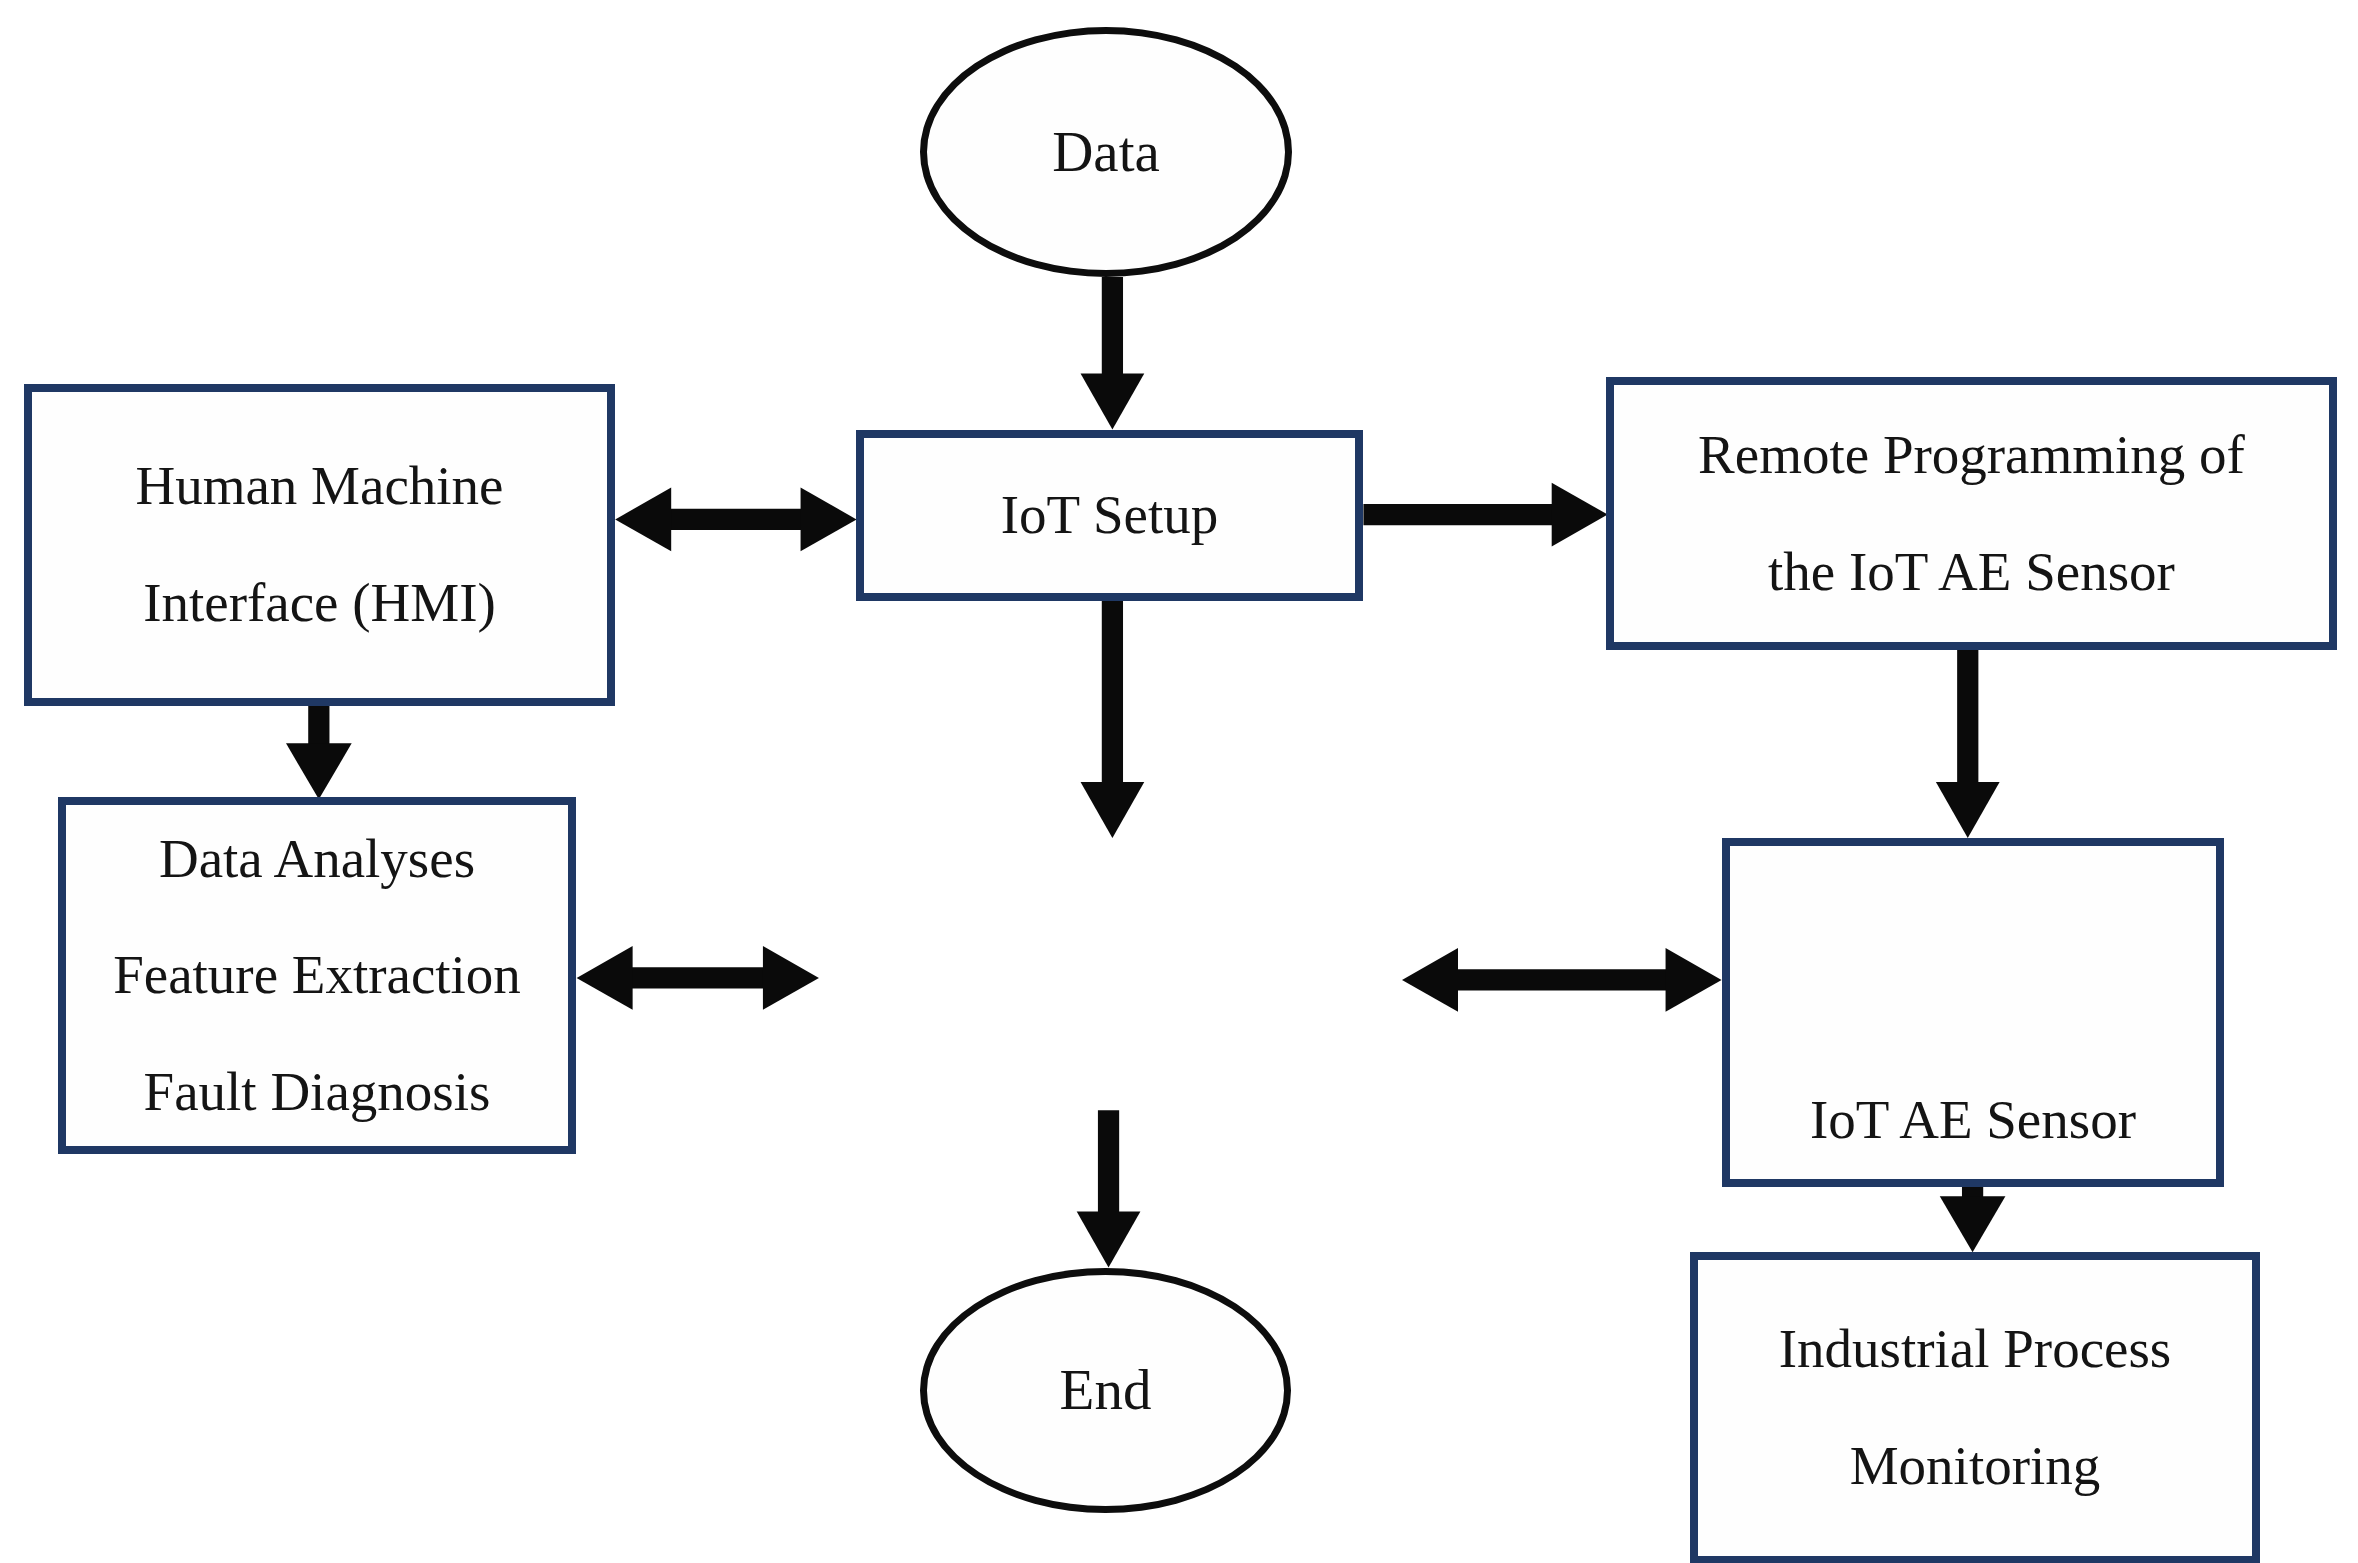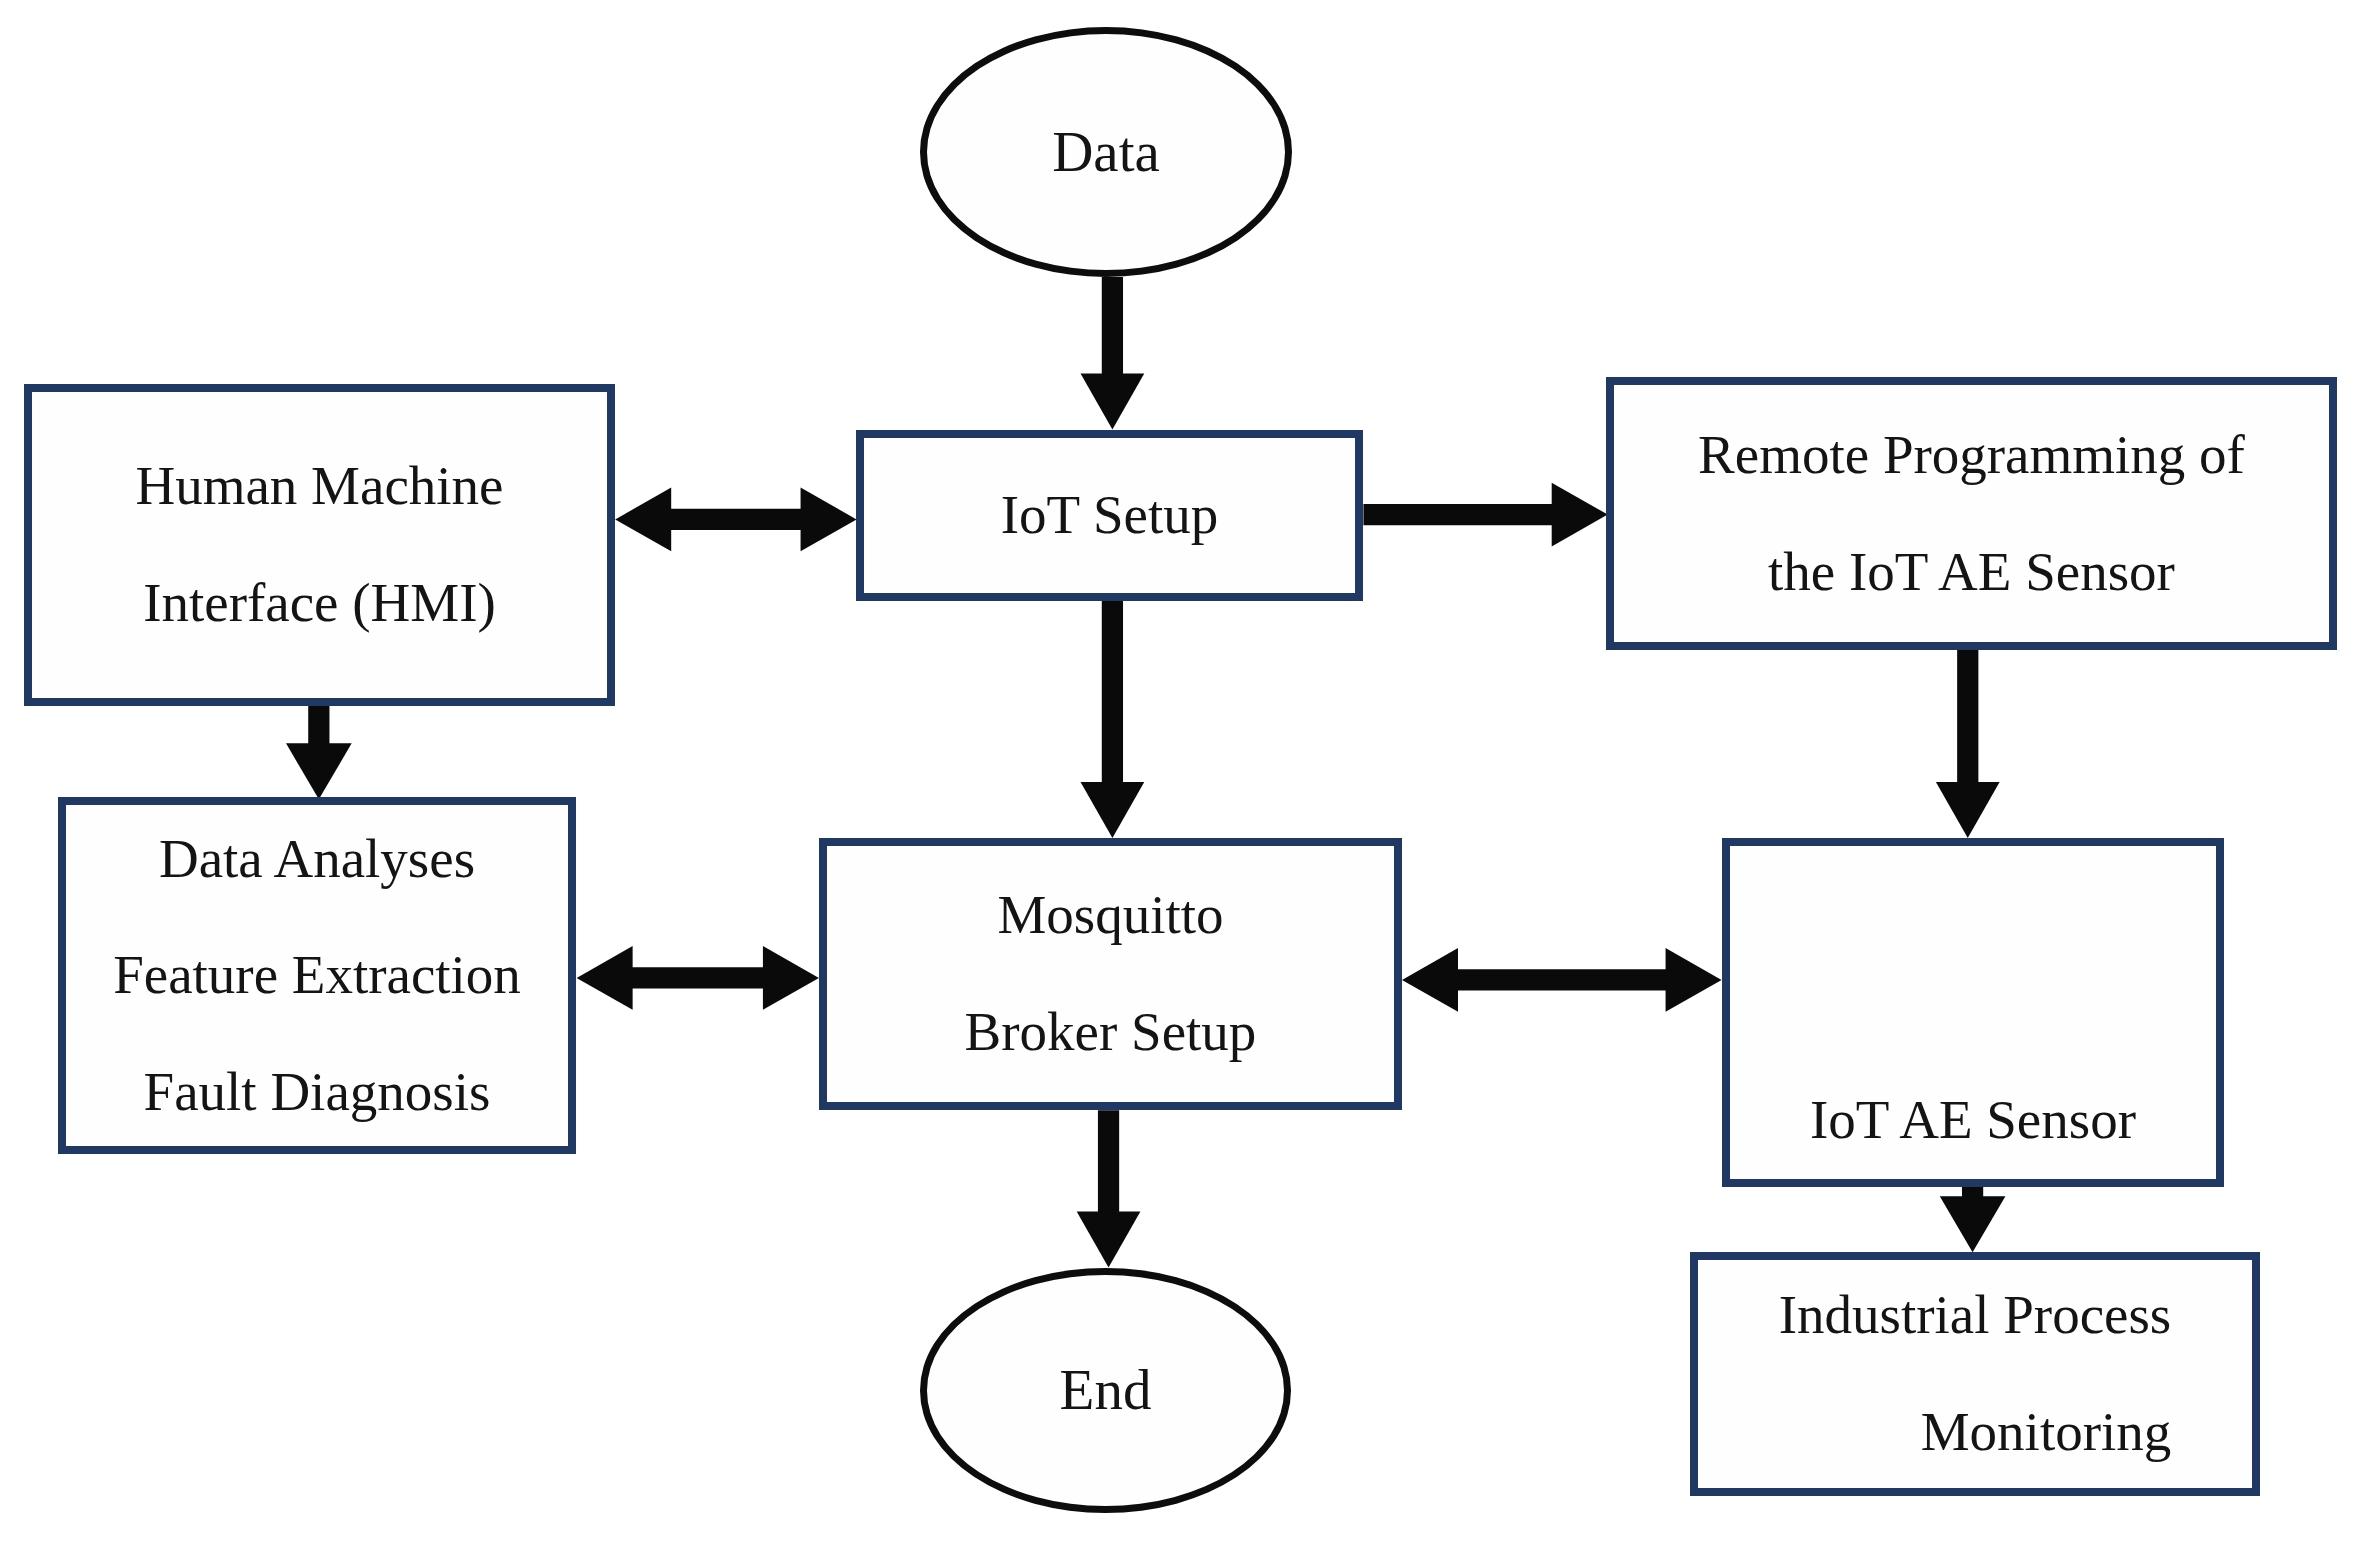--- a/index.html
+++ b/index.html
@@ -127,30 +127,26 @@
     <span class="label">Remote Programming of
 the IoT AE Sensor</span>
   </div>
 
   <div class="node rect-node" style="left:58px; top:797px; width:518px; height:357px;">
     <span class="label">Data Analyses
 Feature Extraction
 Fault Diagnosis</span>
   </div>
 
-  <div class="node rect-node" style="left:819px; top:838px; width:583px; height:272px;">
-    <span class="label">Mosquitto
-Broker Setup</span>
-  </div>
 
   <div class="node rect-node" style="left:1722px; top:838px; width:502px; height:349px;align-items:flex-end;">
     <span class="label">IoT AE Sensor</span>
   </div>
 
-  <div class="node rect-node" style="left:1690px; top:1252px; width:570px; height:244px;text-align:right;">
+  <div class="node rect-node" style="left:1690px; top:1252px; width:570px; height:312px;">
     <span class="label">Industrial Process
 Monitoring</span>
   </div>
 
   <div class="node ellipse-node" style="left:920px; top:1268px; width:371px; height:245px;">
     <span class="label">End</span>
   </div>
 
 </div>
 

